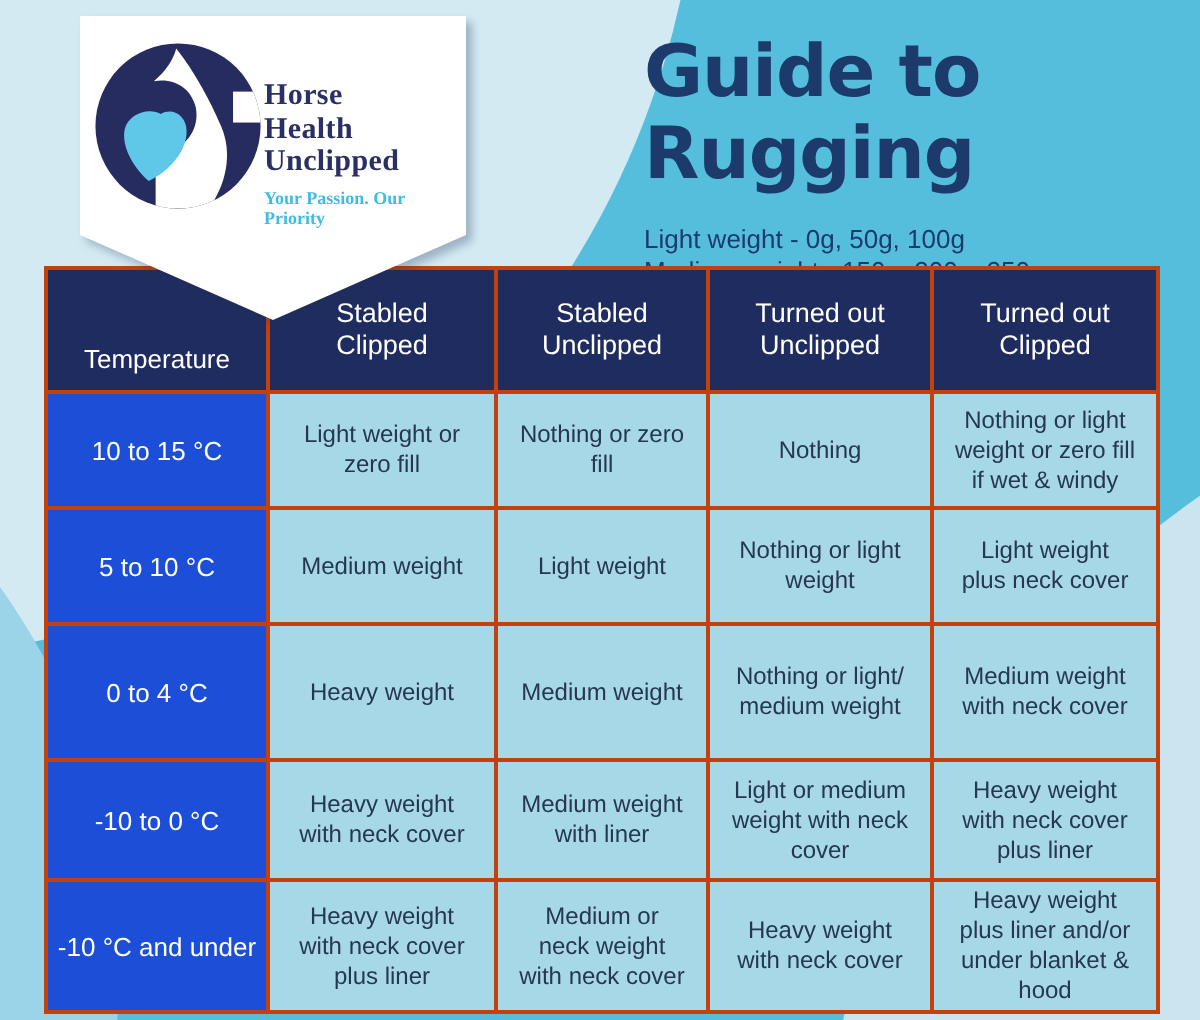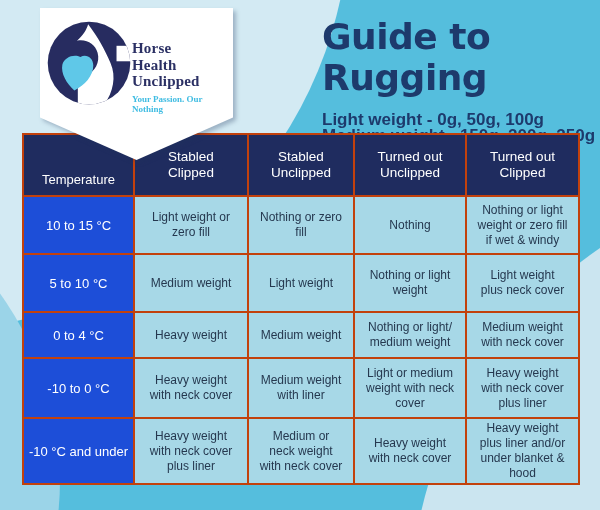--- a/index.html
+++ b/index.html
@@ -37,21 +37,21 @@
   .rug-table tbody th{
     background:#1d4ed8;color:#ffffff;
     font-size:13px;font-weight:500;line-height:15px;
   }
   .rug-table tbody td{
     background:#a7d8e7;color:#25384f;
     font-size:12px;font-weight:500;line-height:15px;
   }
   .rug-table tbody tr:nth-child(1){height:58px;}
   .rug-table tbody tr:nth-child(2){height:58px;}
-  .rug-table tbody tr:nth-child(3){height:46px;margin-left:36px;}
+  .rug-table tbody tr:nth-child(3){height:68px;margin-left:36px;}
   .rug-table tbody tr:nth-child(4){height:60px;}
   .rug-table tbody tr:nth-child(5){height:59px;}
 
   
   .banner-wrap{
     position:absolute;left:40px;top:8px;z-index:3;
     filter:drop-shadow(3px 3px 2px rgba(30,50,90,0.30));
   }
   .banner{
     width:193px;height:152px;background:#ffffff;
@@ -60,21 +60,21 @@
     font-family:Liberation Serif, serif;
   }
   .logo-mark{position:absolute;left:6px;top:10px;width:86px;height:90px;}
   .logo-text{position:absolute;left:92px;top:32px;}
   .logo-name{font-size:15px;font-weight:700;line-height:16.5px;color:#2b3064;letter-spacing:0.2px;}
   .logo-tagline{margin-top:4px;font-size:9px;font-weight:700;color:#3fbce2;}
 
   
   .heading{position:absolute;left:322px;top:16px;z-index:2;color:#1d3a6c;}
   .title{font-family:"DejaVu Sans","Liberation Sans",sans-serif;font-size:36px;font-weight:700;letter-spacing:-0.5px;}
-  .weight-key{margin-top:14px;font-size:17px;font-weight:700;line-height:16px;}
+  .weight-key{margin-top:14px;font-size:13px;font-weight:400;line-height:16px;}
 </style>
 </head>
 <body>
 
 <div class="stage">
 
   <div class="bg-shape shape-a"></div>
   <div class="bg-shape shape-b"></div>
   <div class="bg-shape shape-c"></div>
 
@@ -90,21 +90,21 @@
         <g clip-path="url(#logoClip)">
           <path d="M49 5 C47 12 43 18 36 24 C48 22 57 28 60 38 C63 49 57 60 47 64 C44 65.5 40 66 37 65 L37 98 L68 98 C78 84 82 66 75 50 C69 36 60 19 49 5 Z" fill="#ffffff"></path>
           <path d="M40 43 C47 39 55 44 55 53 C55 65 45 76 33 82 C24 74 17 62 19 52 C21 43 33 39 40 43 Z" fill="#5fc8e8"></path>
           <rect x="82" y="30" width="18" height="18" fill="#ffffff"></rect>
         </g>
       </svg>
       <div class="logo-text">
         <div class="logo-name">Horse</div>
         <div class="logo-name">Health</div>
         <div class="logo-name">Unclipped</div>
-        <div class="logo-tagline">Your Passion. Our Nothing</div>
+        <div class="logo-tagline">Your Passion. Our Priority</div>
       </div>
     </div>
   </div>
 
   <div class="heading">
     <div class="title">Guide to Rugging</div>
     <div class="weight-key">
       <div>Light weight - 0g, 50g, 100g</div>
       <div>Medium weight - 150g, 200g, 250g</div>
     </div>

